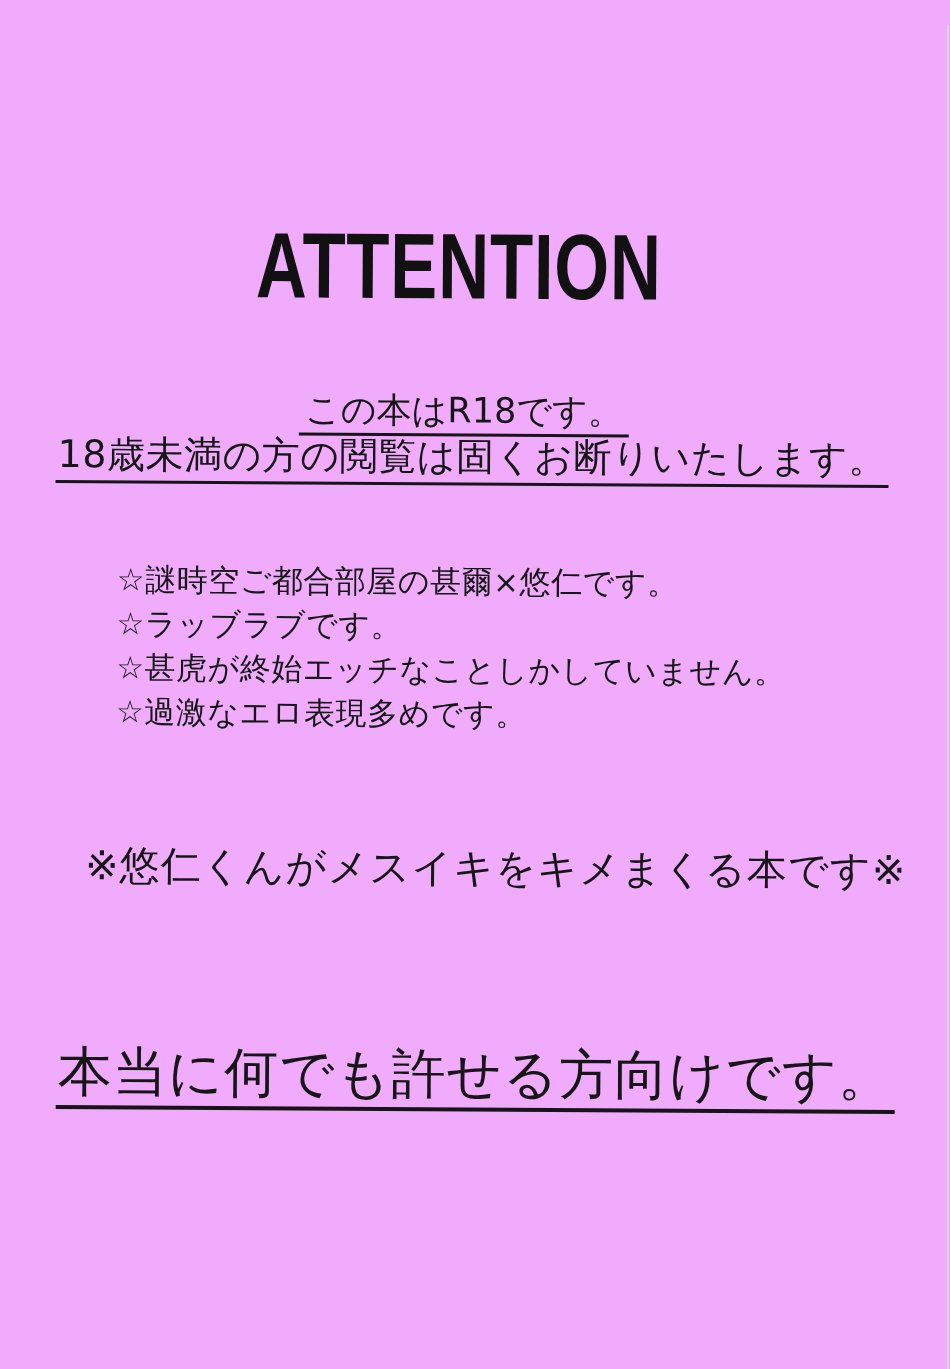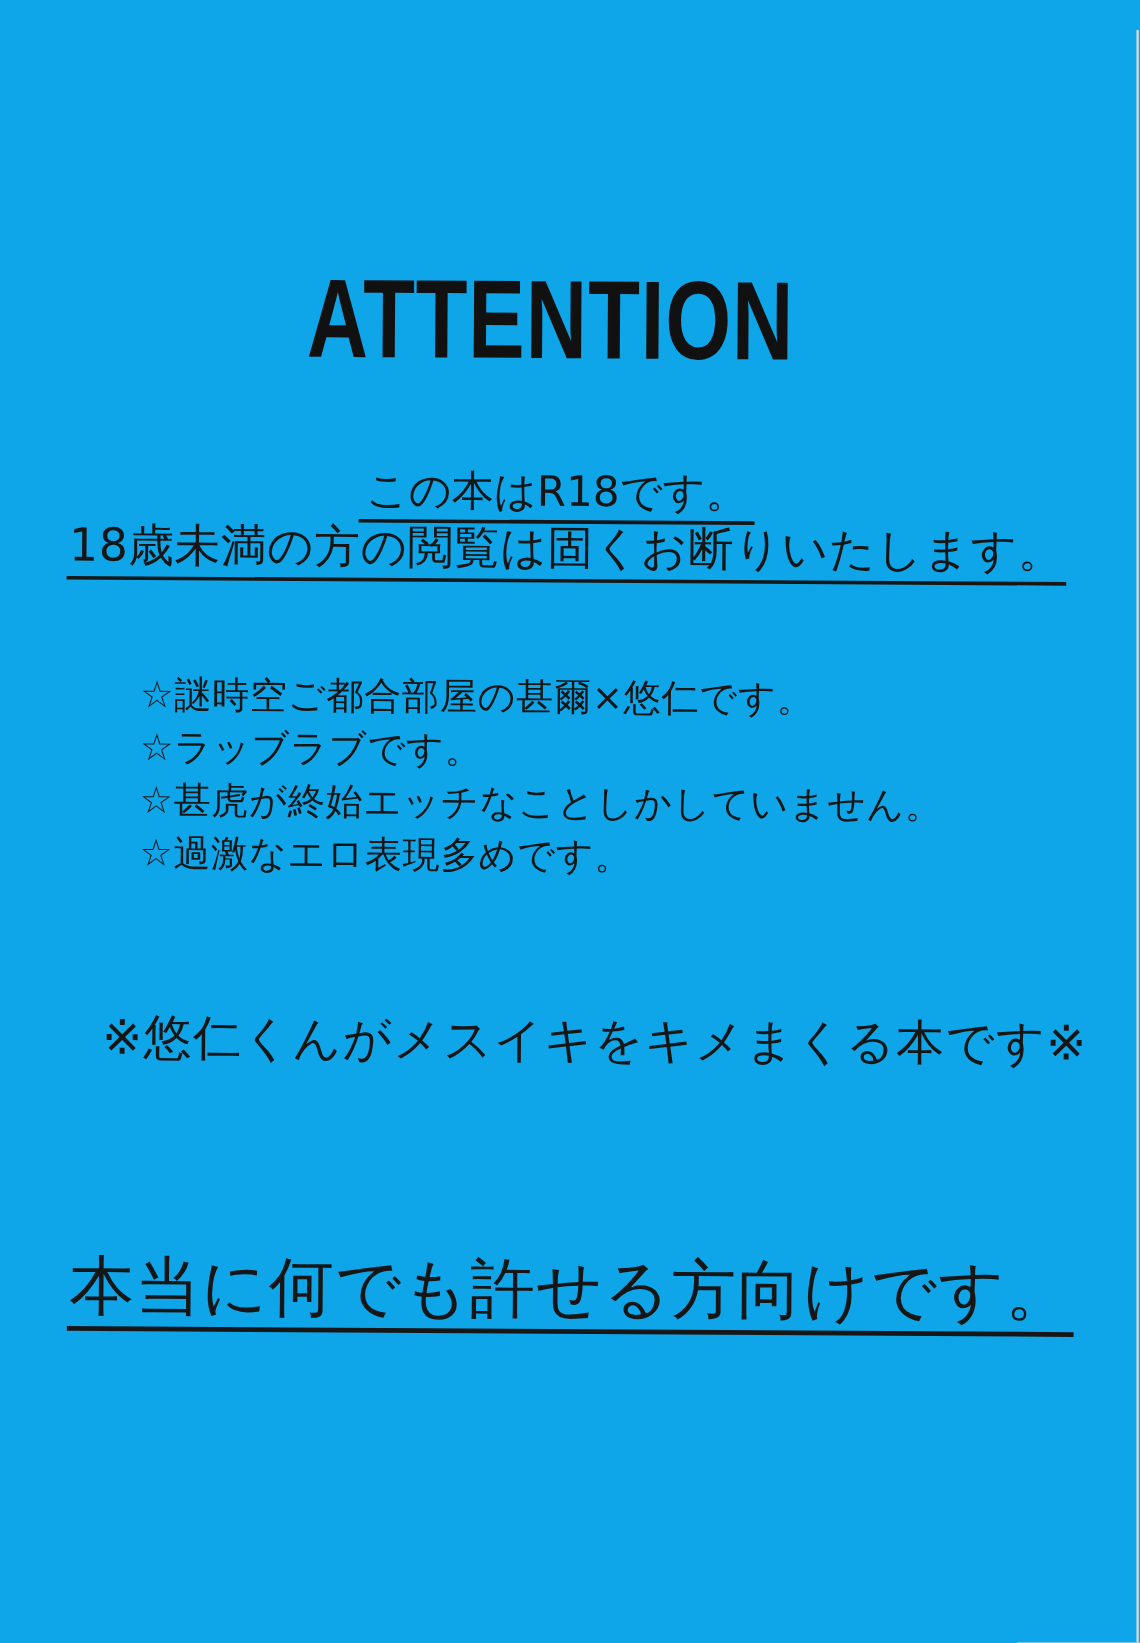--- a/index.html
+++ b/index.html
@@ -4,21 +4,21 @@
 <style>
   html, body {
     margin: 0;
     padding: 0;
     background: #ffffff;
   }
   .page {
     position: relative;
     width: 950px;
     height: 1369px;
-    background: #0ea5e9;
+    background: #f0abfc;
     overflow: hidden;
     color: #161616;
     font-family: "DejaVu Sans", sans-serif;
   }
   
   .content {
     position: absolute;
     inset: 0;
     transform: rotate(0.35deg);
     transform-origin: 60px 400px;

